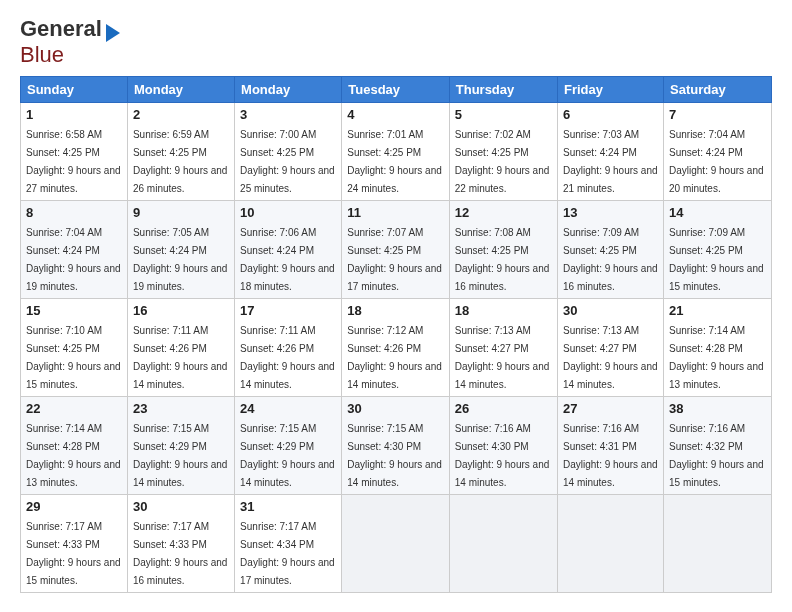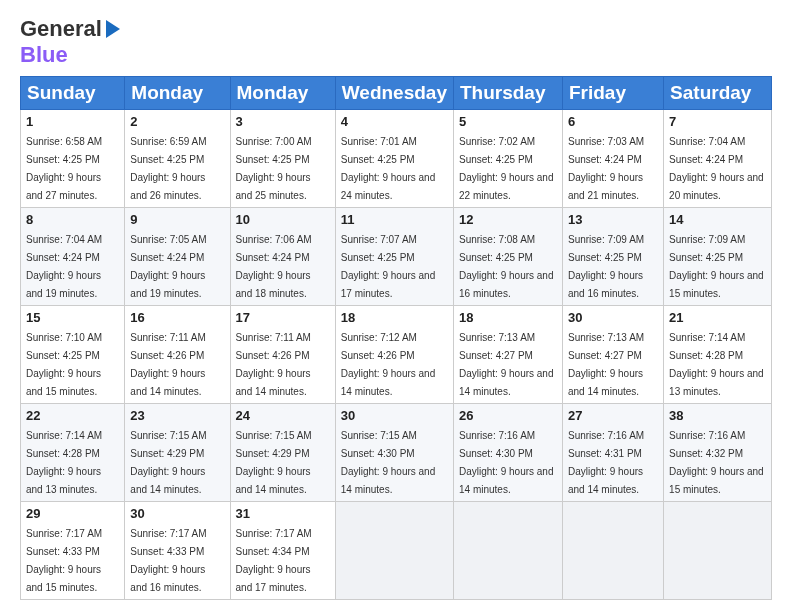--- a/index.html
+++ b/index.html
@@ -39,21 +39,21 @@
       color: #555;
     }
     .calendar {
       width: 100%;
       border-collapse: collapse;
       border: 1px solid #ccc;
     }
     .calendar th {
       background-color: #3a7fd5;
       color: #fff;
-      font-size: 19px;
+      font-size: 13px;
       font-weight: bold;
       text-align: left;
       padding: 5px 6px;
       border: 1px solid #2a6ac0;
     }
     .calendar td {
       border: 1px solid #ccc;
       vertical-align: top;
       padding: 4px 5px;
       width: 113px;
@@ -74,51 +74,51 @@
       font-size: 10px;
       color: #333;
       line-height: 1.35;
       margin-top: 41px;
     }
     .empty-cell {
       background: #f0f2f5 !important;
     }
     .logo-wrapper {
       display: flex;
-      align-items: center;
+      align-items: flex-end;
       gap: 2px;
     }
   </style>
 </head>
 <body>
 
 <div class="page">
   <div class="header">
     <div class="logo">
       <div class="logo-wrapper">
         <span style="font-size:22px; font-weight:bold; color:#333;">General</span>
         <span style="display:inline-block; width:0; height:0; border-top:9px solid transparent; border-bottom:9px solid transparent; border-left:14px solid #1a6bbf; margin: 0 2px;"></span>
       </div>
       <div>
-        <span style="font-size:22px; font-weight:bold; color:#8b5cf6;">Blue</span>
+        <span style="font-size:22px; font-weight:normal; color:#7f1d1d;">Blue</span>
       </div>
     </div>
     <div class="title-section">
       <div class="month-title"></div>
       <div class="location"></div>
     </div>
   </div>
 
   <table class="calendar">
     <thead>
       <tr>
         <th>Sunday</th>
         <th>Monday</th>
         <th>Monday</th>
-        <th>Wednesday</th>
+        <th>Tuesday</th>
         <th>Thursday</th>
         <th>Friday</th>
         <th>Saturday</th>
       </tr>
     </thead>
     <tbody id="calendar-body">
     <tr>
           <td>
         <span class="day-number">1</span>
         <span class="day-info">

